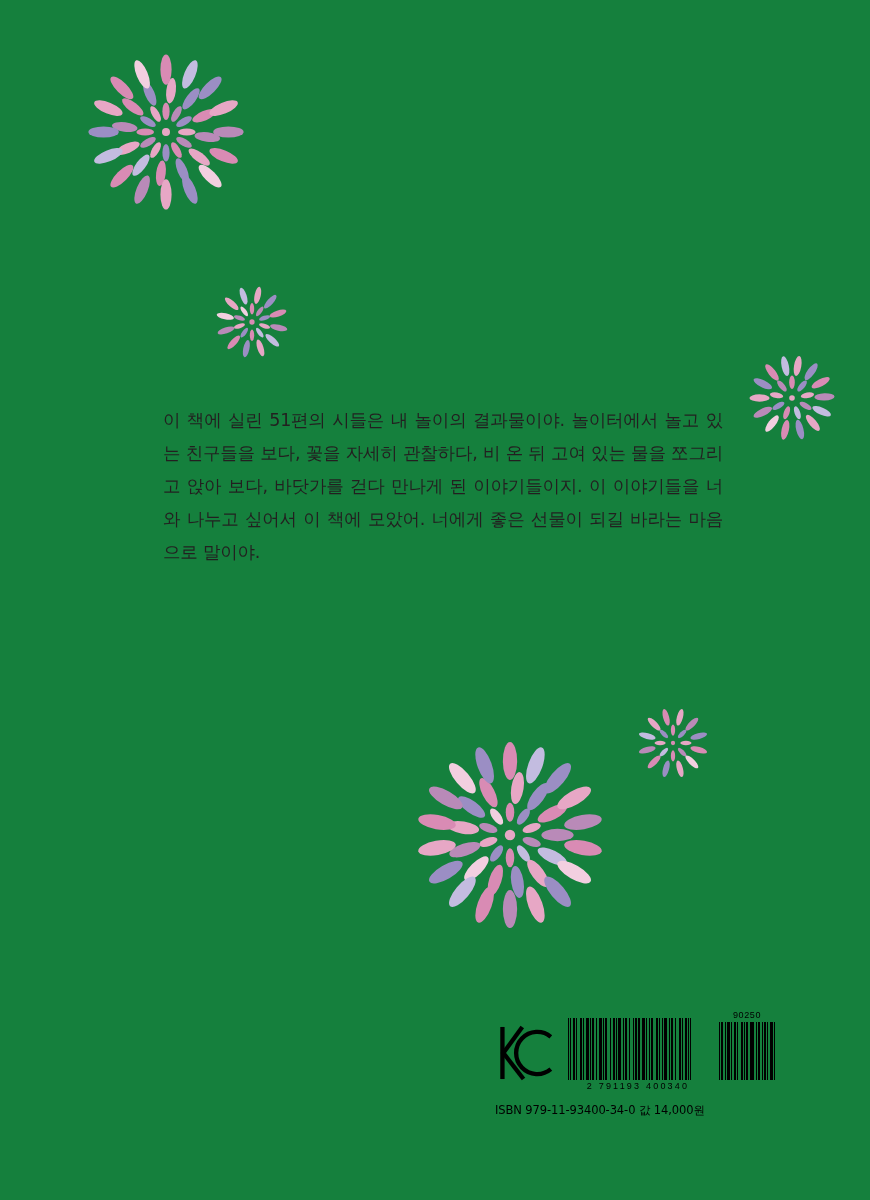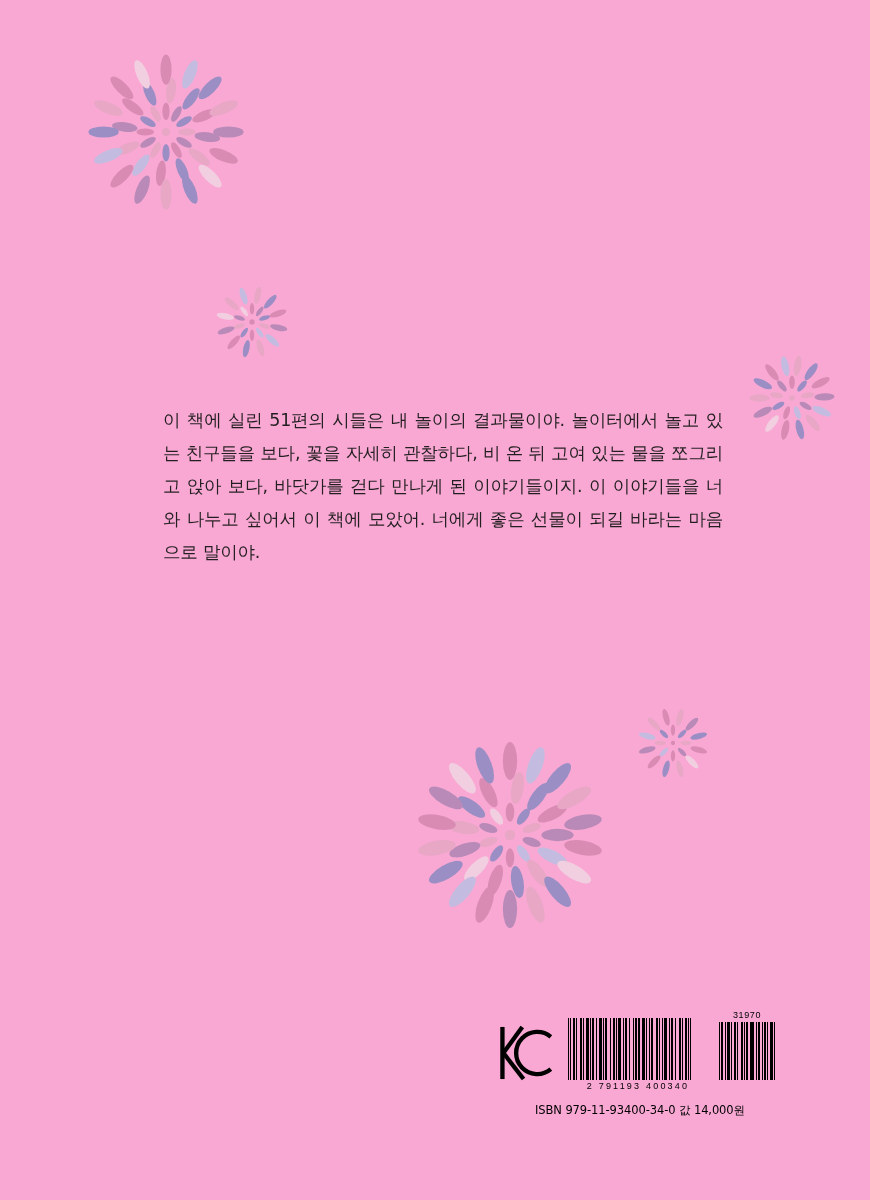--- a/index.html
+++ b/index.html
@@ -11,21 +11,21 @@
     width: 870px;
     height: 1200px;
     position: relative;
     font-family: "Liberation Sans", sans-serif;
     overflow: hidden;
   }
 
   .page {
     position: absolute;
     inset: 0;
-    background: #f9a8d4;
+    background: #15803d;
   }
 
   
   .flower {
     position: absolute;
     pointer-events: none;
   }
   .flower svg { display: block; }
 
   
@@ -135,21 +135,20 @@
     color: #000;
     text-align: center;
     white-space: nowrap;
   }
 
   .isbn-line {
     position: absolute;
     left: 0px;
     top: 93px;
     width: 290px;
-    text-align: center;
     font-family: "DejaVu Sans", "Liberation Sans", sans-serif;
     font-size: 11.5px;
     color: #000;
     white-space: nowrap;
     letter-spacing: -0.1px;
   }
 </style>
 </head>
 <body>
 
@@ -464,21 +463,21 @@
           <i style="width:2px;background:transparent"></i>
         <i style="width:2px"></i>
           <i style="width:1px;background:transparent"></i>
           <i style="width:1px"></i>
         <i style="width:1px;background:transparent"></i>
           <i style="width:1px"></i>
       </div>
     </div>
     <div class="bc-digits">2 791193 400340</div>
 
-    <div class="addon-digits">31970</div>
+    <div class="addon-digits">90250</div>
     <div class="barcode-addon">
       <div class="bars">
         <i style="width:1px"></i>
           <i style="width:1px;background:transparent"></i>
           <i style="width:2px"></i>
         <i style="width:2px;background:transparent"></i>
           <i style="width:1px"></i>
           <i style="width:1px;background:transparent"></i>
         <i style="width:3px"></i>
           <i style="width:1px;background:transparent"></i>

